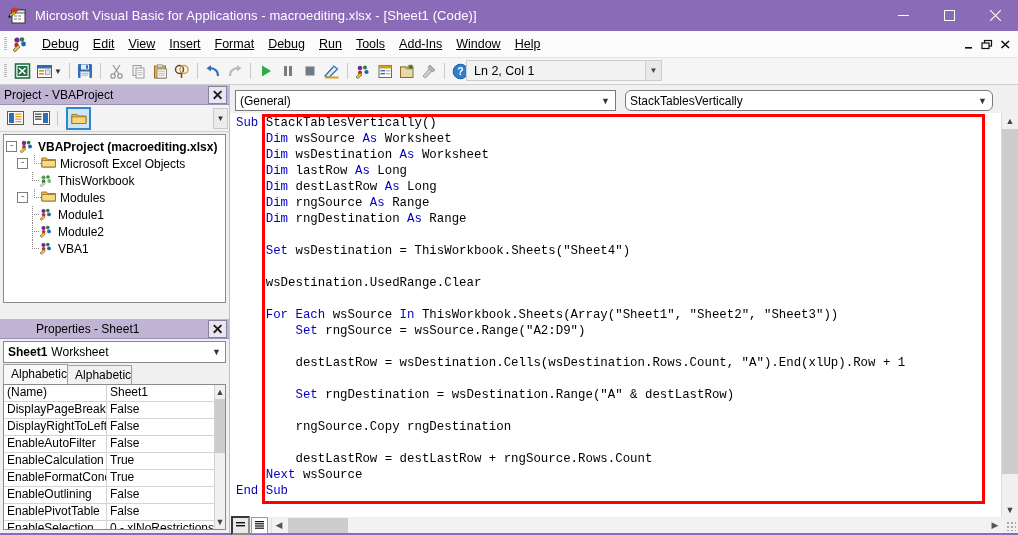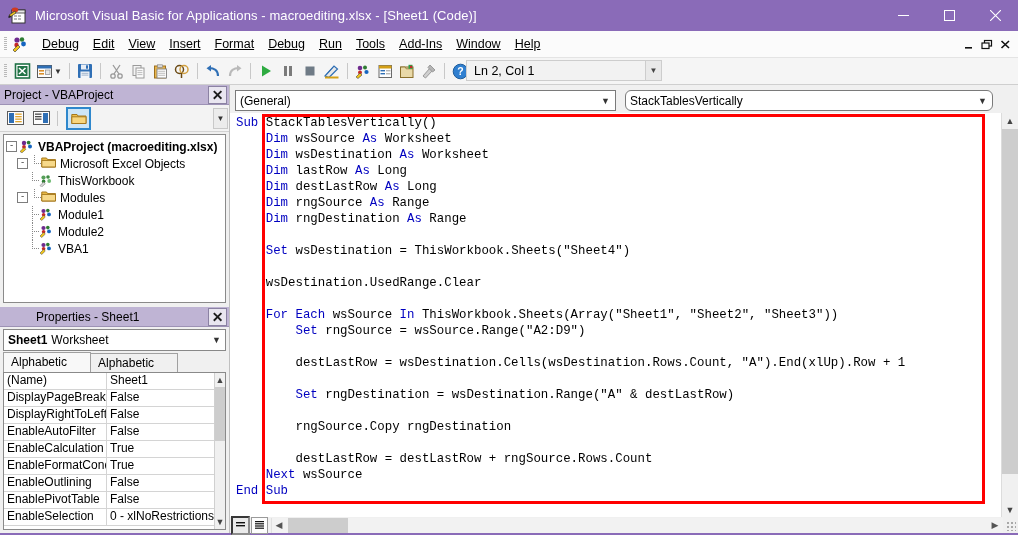--- a/index.html
+++ b/index.html
@@ -100,21 +100,21 @@
   .ind{width:11px;flex:0 0 auto;}
 
   
   .prop-combo{
     height:20px;margin:2px 3px;background:#fff;border:1px solid #888;
     display:flex;align-items:center;padding-left:4px;font-size:12px;position:relative;
   }
   .prop-combo .caret{position:absolute;right:4px;font-size:9px;color:#333;}
   .prop-tabs{display:flex;height:19px;padding-left:3px;align-items:flex-end;}
   .prop-tab{
-    padding:2px 23px 2px 7px;font-size:12px;background:#f0f0f0;border:1px solid #a0a0a0;
+    padding:2px 0 2px 7px;font-size:12px;background:#f0f0f0;border:1px solid #a0a0a0;
     border-bottom:none;margin-right:-1px;color:#000;
   }
   .prop-tab.active{background:#f8f8f8;padding-bottom:3px;position:relative;z-index:2;}
   .prop-grid{
     flex:1;margin:0 3px 3px 3px;border:1px solid #8a8a8a;background:#fff;
     overflow:hidden;position:relative;display:flex;
   }
   .prop-rows{flex:1;}
   .prow{display:flex;height:16px;font-size:12px;border-bottom:1px solid #d4d4d4;}
   .pname{width:103px;padding-left:3px;border-right:1px solid #d4d4d4;overflow:hidden;white-space:nowrap;color:#000;box-sizing:border-box;}
@@ -541,21 +541,21 @@
                 <circle cx="8.8" cy="3.6" r="1.8" fill="#2e7d32"></circle>
               <circle cx="10" cy="7.4" r="1.9" fill="#1565c0"></circle>
                 <circle cx="4.6" cy="7.8" r="1.8" fill="#c62828"></circle>
               <path d="M1 12 L4.6 8.4 L6.3 10.1 L2.7 13.5 Z" fill="#f0c419" stroke="#444" stroke-width="0.5"></path>
             </svg>
           </div>
           <div class="tlabel">VBA1</div>
         </div>
       </div>
 
-      <div class="panel-head props" style="margin-top:2px;padding-left:36px;">
+      <div class="panel-head props" style="margin-top:14px;padding-left:36px;">
         <span>Properties - Sheet1</span>
         <div class="panel-close">✕</div>
       </div>
       <div class="prop-combo">
         <b>Sheet1</b>
         <span style="margin-left:4px">Worksheet</span>
         <span class="caret">▼</span>
       </div>
       <div class="prop-tabs">
         <div class="prop-tab active">Alphabetic</div>

